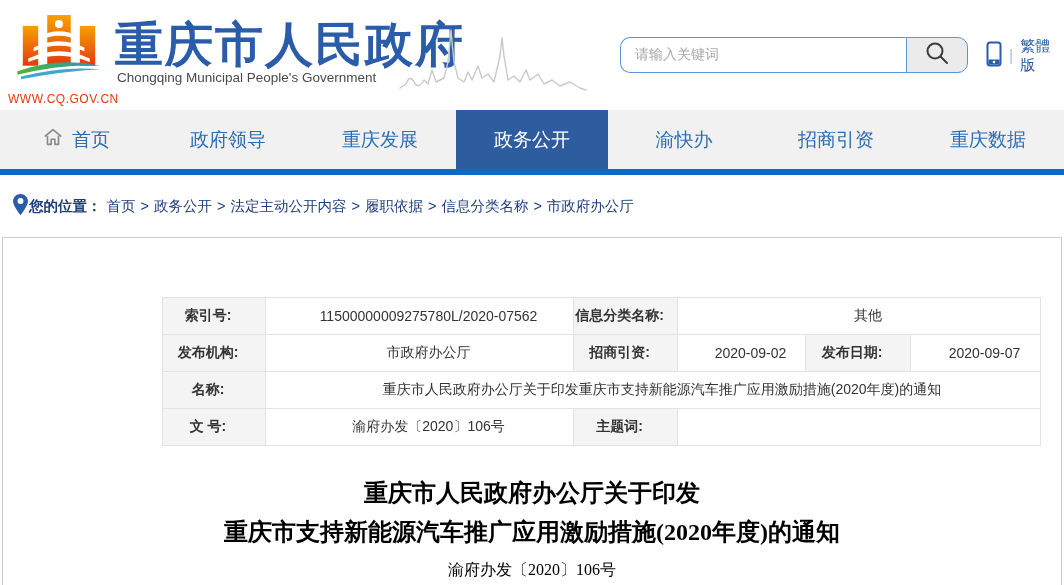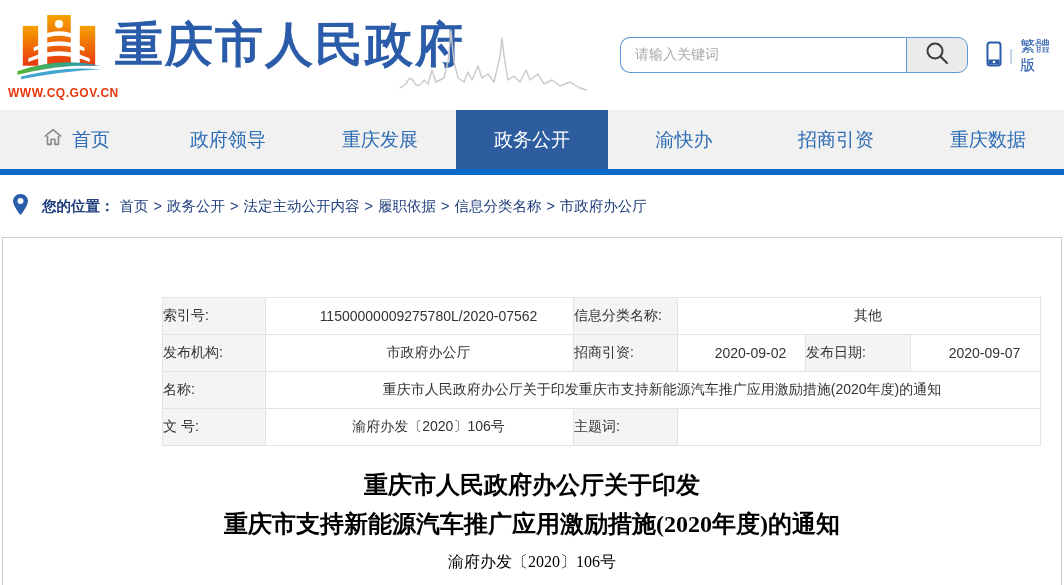--- a/index.html
+++ b/index.html
@@ -3,21 +3,21 @@
 <meta charset="utf-8">
 <style>
   * { margin: 0; padding: 0; box-sizing: border-box; }
   html,body { width: 1064px; height: 585px; background: #fff; overflow: hidden;
     font-family: "Liberation Sans", "DejaVu Sans", sans-serif; }
   .page { position: relative; width: 1064px; height: 585px; background: #fff; }
 
   
   .header { position: absolute; top: 0; left: 0; width: 100%; height: 110px; background: #fff; }
   .logo-block { position: absolute; left: 8px; top: 6px; width: 102px; cursor: pointer; text-align: center; }
-  .logo-caption { font-size: 12px; font-weight: bold; color: #e8380d; letter-spacing: .5px; margin-top: 0; }
+  .logo-caption { font-size: 12px; font-weight: normal; color: #e8380d; letter-spacing: .5px; margin-top: 6px; }
   .site-title { position: absolute; left: 115px; top: 24px; font-size: 48px; font-weight: bold;
     color: #2a5caa; letter-spacing: 2px; line-height: 42px; }
   .site-subtitle { position: absolute; left: 117px; top: 70px; font-size: 13.5px; color: #4a4a4a; }
   .skyline { position: absolute; left: 398px; top: 22px; }
 
   .search-wrap { position: absolute; left: 620px; top: 37px; width: 348px; height: 36px; display: flex; }
   .search-input { flex: 1; border: 1px solid #5a96d8; border-right: none; border-radius: 10px 0 0 10px;
     padding: 0 14px; font-size: 14px; color: #555; outline: none; background: #fff;
     font-family: Liberation Mono, monospace; }
   .search-input::placeholder { color: #a9a9a9; }
@@ -31,35 +31,35 @@
   
   .nav { position: absolute; top: 110px; left: 0; width: 100%; height: 59px; background: #f1f1f1; display: flex; }
   .nav-item { flex: 1; display: flex; align-items: center; justify-content: center; gap: 8px;
     font-size: 19px; color: #2e6db5; cursor: pointer; }
   .nav-item.active { background: #2d5d9e; color: #fff; }
   .nav-underline { position: absolute; top: 169px; left: 0; width: 100%; height: 6px; background: #0c6ac6; }
 
   
   .breadcrumb { position: absolute; top: 175px; left: 0; width: 100%; height: 62px; background: #fff;
     display: flex; align-items: center; padding-left: 12px; font-size: 14.5px; color: #1e3d7b; }
-  .crumb-prefix { margin-left: 13px; font-weight: bold; text-align: center; }
+  .crumb-prefix { margin-left: 0; font-weight: bold; text-align: center; }
   .crumb-item { margin: 0 5px; cursor: pointer; }
   .crumb-item.current { cursor: default; }
   .crumb-sep { color: #1e3d7b; }
 
   
   .content-box { position: absolute; left: 2px; top: 237px; width: 1060px; height: 348px;
     background: #fff; border: 1px solid #ccc; border-bottom: none; }
 
   table.meta { border-collapse: collapse; table-layout: fixed; width: 878px; margin: 59px 0 0 159px; }
   table.meta td { border: 1px solid #e3e3e3; height: 37px; font-size: 14px; color: #333; overflow: hidden; white-space: nowrap; }
-  td.lbl { background: #f4f4f4; text-align: left; padding-right: 12px; color: #444; }
+  td.lbl { background: #f4f4f4; text-align: center; padding-right: 12px; color: #444; font-weight: bold; }
   td.val { padding-left: 18px; text-align: center; }
 
-  .doc-heading { margin-top: 20px; text-align: center;
+  .doc-heading { margin-top: 28px; text-align: center;
     font-family: "Liberation Serif", "DejaVu Serif", serif; color: #000; }
   .doc-title-line { font-size: 24px; font-weight: bold; line-height: 39px; }
   .doc-number { font-size: 16px; margin-top: 8px; font-weight: normal; }
 </style>
 </head>
 <body>
 
 <div class="page">
 
   <div class="header">
@@ -85,20 +85,21 @@
           <path d="M22 46 Q50 32 78 46 L78 50 Q50 38 22 50 Z" fill="#fff"></path>
           <path d="M16 58 Q50 42 84 58 L84 62 Q50 48 16 62 Z" fill="#fff"></path>
           <path d="M4 72 Q50 56 96 66 Q52 64 4 76 Z" fill="url(#sw)"></path>
           <path d="M8 78 Q55 66 96 70 Q56 72 8 81 Z" fill="#2196c9" opacity=".85"></path>
         </svg>
       </span>
       <div class="logo-caption">WWW.CQ.GOV.CN</div>
     </div>
 
     <div class="site-title">重庆市人民政府</div>
+    <div class="site-subtitle">Chongqing Municipal People's Government</div>
 
     <span class="skyline">
       <svg width="190" height="76" viewBox="0 0 190 76">
         <path d="M2 66 L8 62 Q12 52 16 60 Q20 68 26 58 L30 62 L34 48 L38 60 L46 56 L50 40 L52 20 L53 8 L54 20 L56 40 L60 56 L66 60 L70 50 L74 58 L80 44 L84 56 L90 52 L96 60 L102 34 L104 16 L106 34 L110 58 L116 54 L122 60 L128 48 L132 58 L140 52 L146 62 L154 58 L162 64 L172 60 L182 66 L188 68" fill="none" stroke="#c9c9c9" stroke-width="1.4" stroke-linejoin="round" stroke-linecap="round"></path>
       </svg>
     </span>
 
     <div class="search-wrap">
       <input class="search-input" type="text" placeholder="请输入关键词" style="">
       <div class="search-btn">

